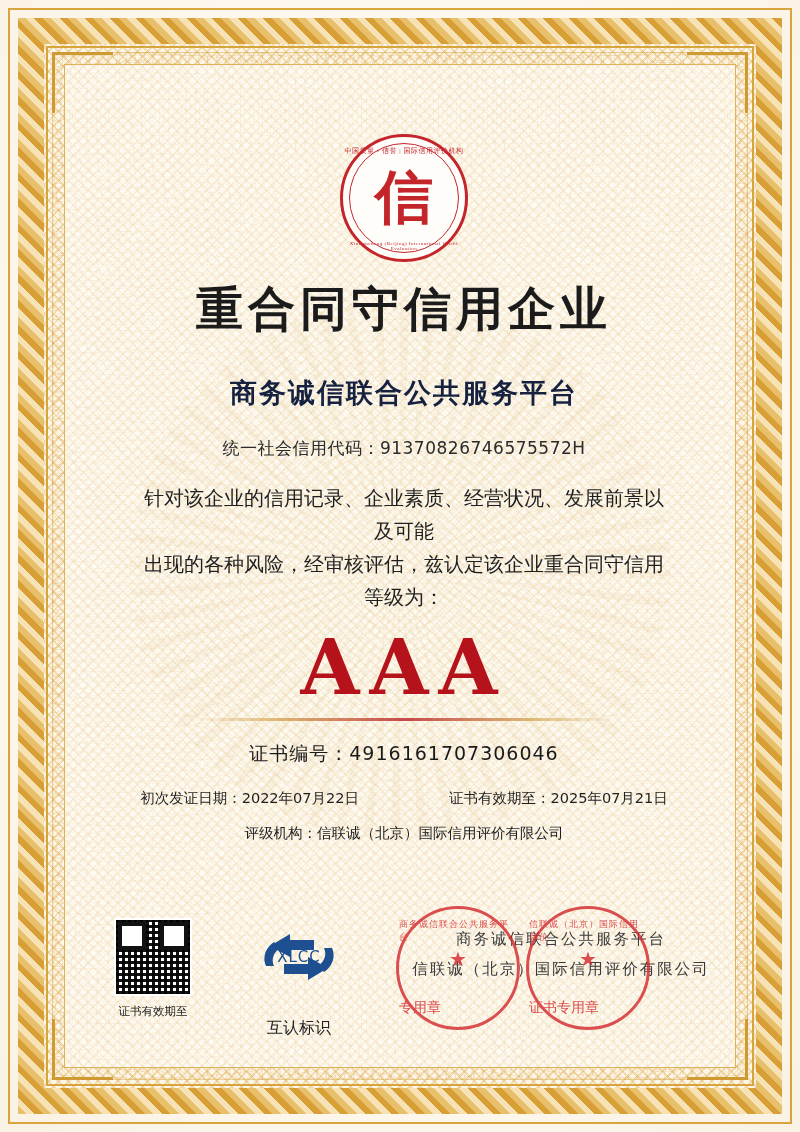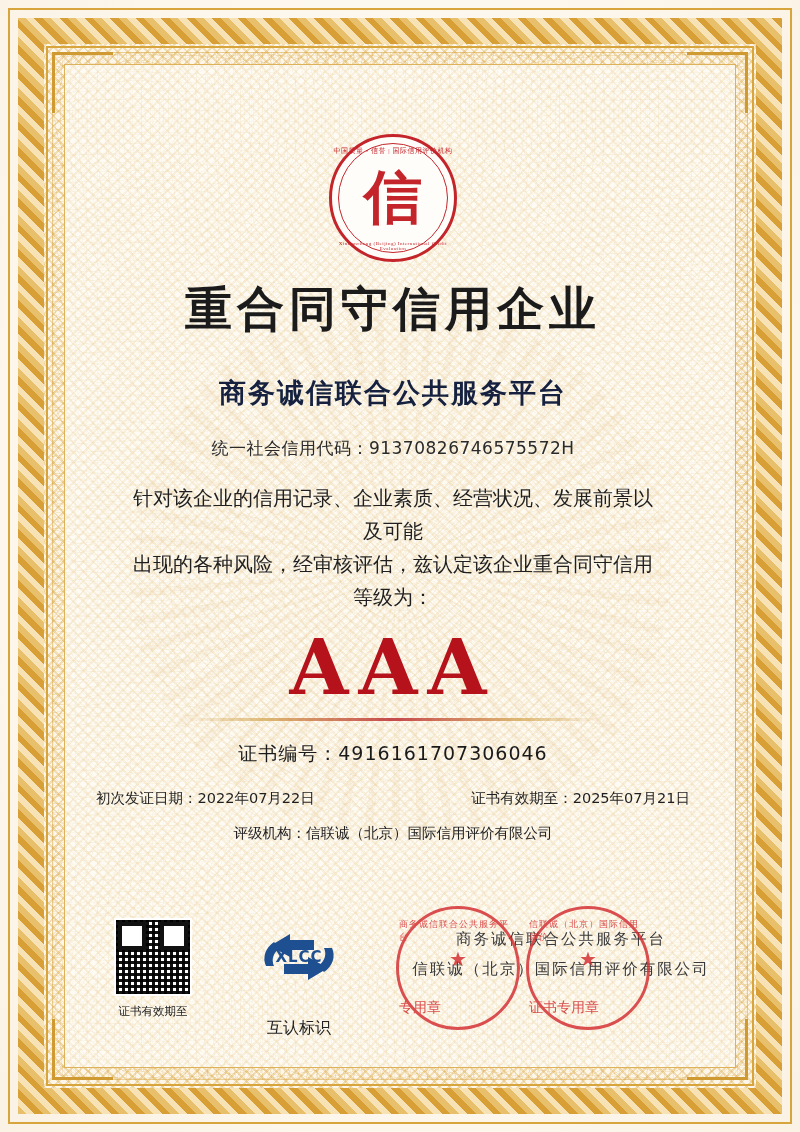--- a/index.html
+++ b/index.html
@@ -72,21 +72,21 @@
     width:540px;height:540px;border-radius:50%;
     background:
       repeating-conic-gradient(from 0deg, rgba(210,160,70,.07) 0deg 2deg, rgba(255,255,255,0) 2deg 6deg),
       repeating-radial-gradient(circle, rgba(210,160,70,.07) 0 1px, rgba(255,255,255,0) 1px 10px);
     opacity:.9;
   }
 
   .content{
     position:absolute;inset:64px;
     box-sizing:border-box;
-    padding:24px 46px 0 32px;
+    padding:24px 46px 0 54px;
     text-align:center;
   }
 
   
   .emblem{
     margin:46px auto 0 auto;
     width:128px;height:128px;border-radius:50%;
     border:3px solid #c4252b;
     position:relative;
     background:#fffdfa;
@@ -145,21 +145,21 @@
     background:linear-gradient(90deg, rgba(200,150,60,0) 0%, #d3a44e 20%, #b5121b 50%, #d3a44e 80%, rgba(200,150,60,0) 100%);
     opacity:.75;
   }
   .cert-no{
     margin-top:20px;
     font-size:19px;color:#1a1a1a;letter-spacing:1px;
     font-family:"DejaVu Sans", sans-serif;
   }
   .dates{
     margin-top:22px;
-    display:flex;justify-content:space-between;gap:90px;
+    display:flex;justify-content:center;gap:90px;
     font-size:14.5px;color:#1f1f1f;
     font-family:"DejaVu Sans", sans-serif;
   }
   .meta-line{
     margin-top:16px;
     font-size:14.5px;color:#1f1f1f;
     font-family:"DejaVu Sans", sans-serif;
   }
 
   
@@ -186,21 +186,21 @@
   .qr-label{margin-top:8px;font-size:11.5px;color:#222;font-family:"DejaVu Sans", sans-serif;}
 
   .xlcc-block{
     position:absolute;left:180px;top:8px;text-align:center;width:110px;
   }
   .xlcc{
     width:86px;height:74px;margin:0 auto;position:relative;
   }
   .xlcc-text{
     position:absolute;left:50%;top:50%;transform:translate(-50%,-50%);
-    font-family:"DejaVu Sans", sans-serif;font-size:15px;font-weight:700;color:#1d4f91;letter-spacing:1px;
+    font-family:"DejaVu Sans", sans-serif;font-size:15px;font-weight:400;color:#1d4f91;letter-spacing:1px;
   }
   .xlcc-label{margin-top:24px;font-size:16px;color:#222;font-family:Liberation Sans, sans-serif;}
 
   .sign-block{
     position:absolute;right:10px;top:12px;width:330px;text-align:center;
     font-family:"DejaVu Sans", sans-serif;
     font-size:15.5px;color:#3a3a3a;line-height:30px;letter-spacing:2px;
   }
   .stamp{
     position:absolute;border:3px solid #d32b2f;border-radius:50%;

